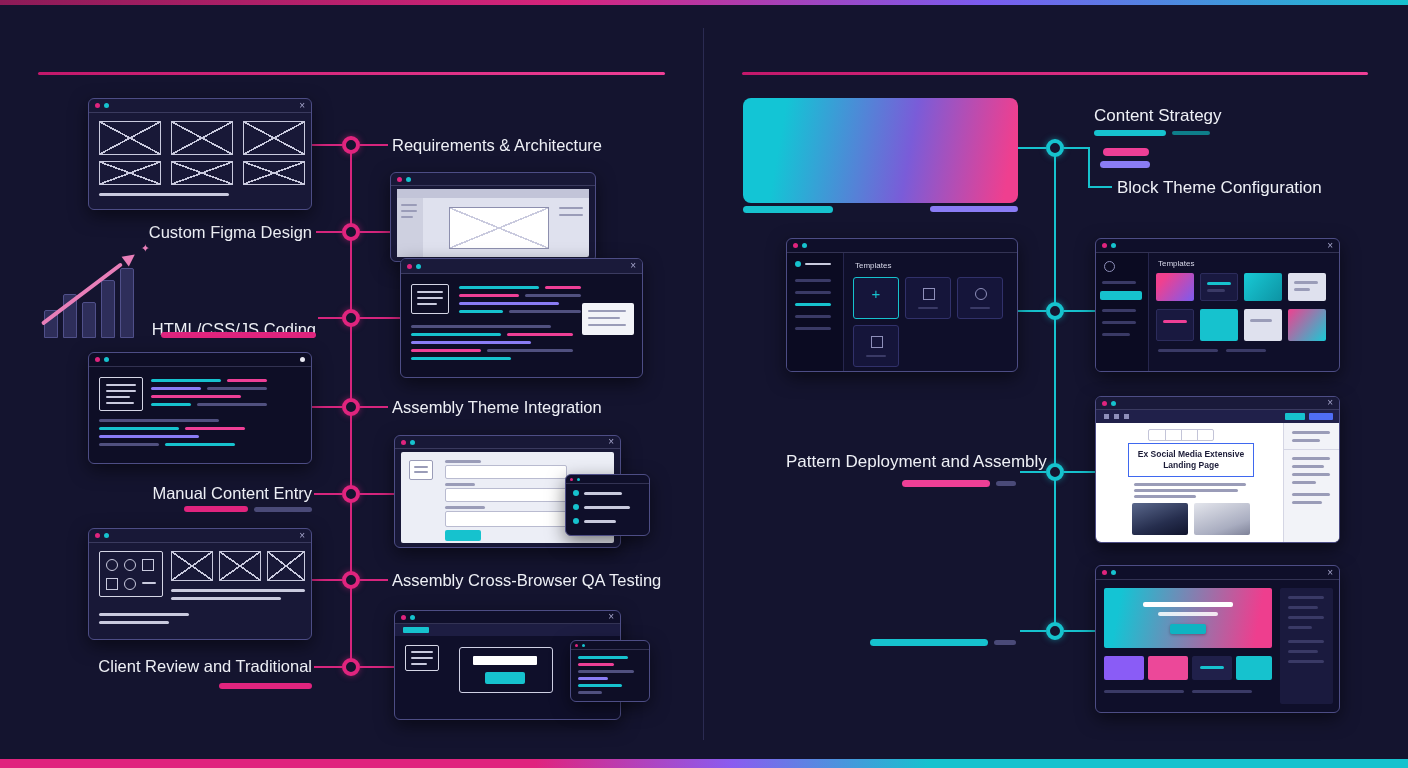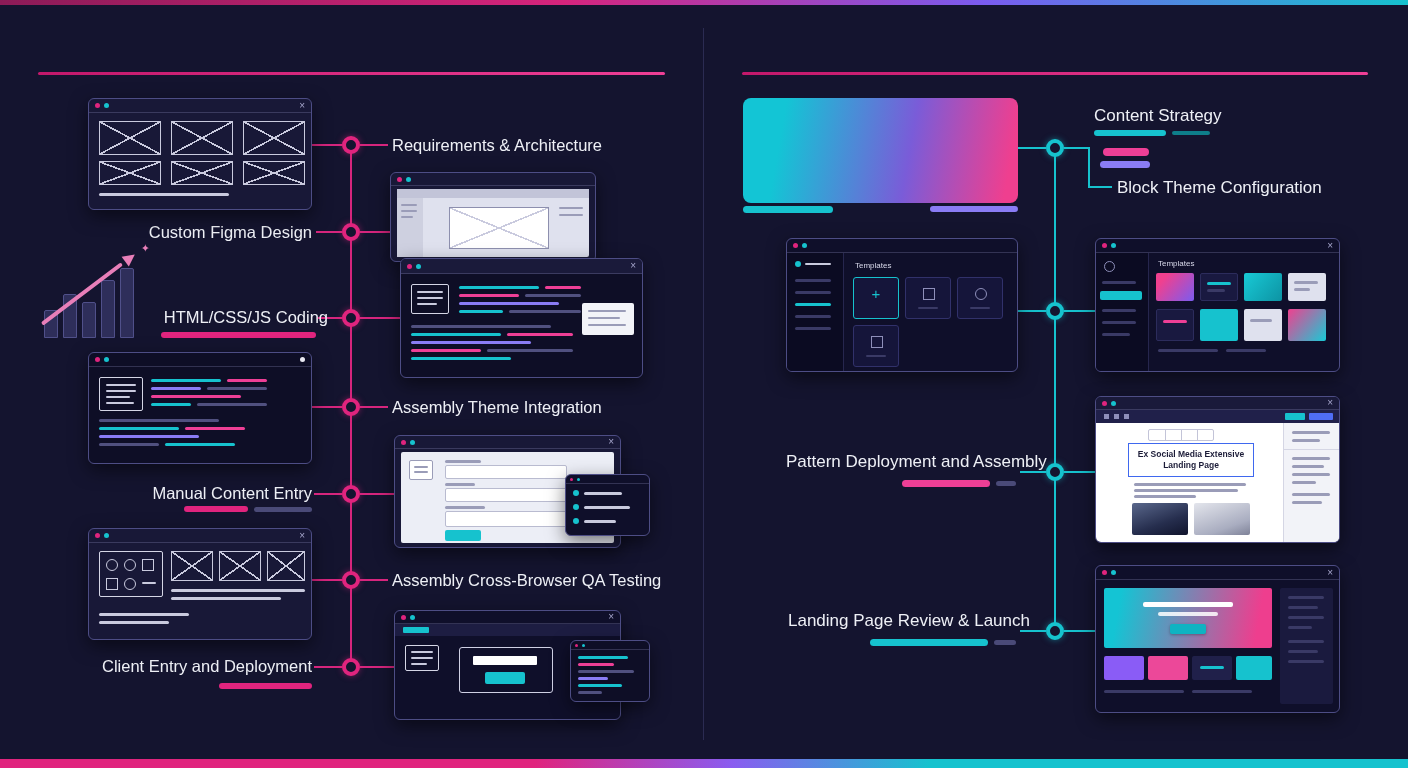--- a/index.html
+++ b/index.html
@@ -69,28 +69,28 @@
   <div class="hline pinkbg" style="left:360px;top:406px;width:28px;"></div>
   <div class="hline pinkbg" style="left:314px;top:493px;width:28px;"></div>
   <div class="hline pinkbg" style="left:360px;top:493px;width:34px;"></div>
   <div class="hline pinkbg" style="left:312px;top:579px;width:30px;"></div>
   <div class="hline pinkbg" style="left:360px;top:579px;width:28px;"></div>
   <div class="hline pinkbg" style="left:314px;top:666px;width:28px;"></div>
   <div class="hline pinkbg" style="left:360px;top:666px;width:34px;"></div>
 
   <div class="abs step" style="left:392px;top:136px;">Requirements &amp; Architecture</div>
   <div class="abs step ra" style="left:92px;top:223px;width:220px;">Custom Figma Design</div>
-  <div class="abs step ra" style="left:96px;top:308px;width:220px;margin-left:12px;">HTML/CSS/JS Coding</div>
+  <div class="abs step ra" style="left:96px;top:320px;width:220px;">HTML/CSS/JS Coding</div>
   <div class="pill" style="left:161px;top:332px;width:155px;height:6px;background:#e0247e;"></div>
   <div class="abs step" style="left:392px;top:398px;">Assembly Theme Integration</div>
   <div class="abs step ra" style="left:92px;top:484px;width:220px;">Manual Content Entry</div>
   <div class="pill" style="left:184px;top:506px;width:64px;height:6px;background:#e0247e;"></div>
   <div class="pill" style="left:254px;top:507px;width:58px;height:5px;background:#4a4a78;"></div>
   <div class="abs step" style="left:392px;top:571px;">Assembly Cross-Browser QA Testing</div>
-  <div class="abs step ra" style="left:92px;top:657px;width:220px;">Client Entry and Deployment</div>
+  <div class="abs step ra" style="left:92px;top:657px;width:220px;">Client Review and Traditional</div>
   <div class="pill" style="left:219px;top:683px;width:93px;height:6px;background:#e0247e;"></div>
 
   <div class="abs" style="left:40px;top:250px;width:104px;height:88px;">
     <div class="bar" style="left:4px;width:14px;height:28px;"></div>
     <div class="bar" style="left:23px;width:14px;height:44px;"></div>
     <div class="bar" style="left:42px;width:14px;height:36px;"></div>
     <div class="bar" style="left:61px;width:14px;height:58px;"></div>
     <div class="bar" style="left:80px;width:14px;height:70px;"></div>
     <div class="abs" style="left:2px;top:72px;width:100px;height:4px;background:#e87fb9;border-radius:2px;transform:rotate(-37deg);transform-origin:left center;"></div>
     <div class="abs" style="left:84px;top:2px;width:0;height:0;border-top:6px solid transparent;border-bottom:6px solid transparent;border-left:12px solid #e87fb9;transform:rotate(-37deg);"></div>
@@ -416,21 +416,20 @@
         <span style="font-size:8.5px;font-weight:700;color:#1c1c38;line-height:1.25;">Ex Social Media Extensive Landing Page</span>
       </div>
       <div class="ln gy" style="left:38px;top:60px;width:112px;height:2.5px;"></div>
       <div class="ln gy" style="left:38px;top:66px;width:104px;height:2.5px;"></div>
       <div class="ln gy" style="left:38px;top:72px;width:62px;height:2.5px;"></div>
       <div class="abs" style="left:36px;top:80px;width:56px;height:32px;border-radius:2px;background:linear-gradient(160deg,#5a688c 0%,#262e4e 60%,#10142c 100%);"></div>
       <div class="abs" style="left:98px;top:80px;width:56px;height:32px;border-radius:2px;background:linear-gradient(160deg,#e3e5ec 0%,#a9adc0 70%,#7e8298 100%);"></div>
     </div>
   </div>
 
-  <div class="abs step ra" style="left:788px;top:611px;width:228px;font-size:17px;">Landing Page Review &amp; Launch</div>
   <div class="pill tealbg" style="left:870px;top:639px;width:118px;height:7px;"></div>
   <div class="pill" style="left:994px;top:640px;width:22px;height:5px;background:#4a4a78;"></div>
 
   <div class="win darker" style="left:1095px;top:565px;width:245px;height:148px;">
     <div class="tb">
       <span class="dot p"></span>
       <span class="dot t"></span>
       <span class="x">×</span>
     </div>
     <div class="abs" style="left:8px;top:22px;width:168px;height:60px;border-radius:2px;background:linear-gradient(100deg,#14c4d4 10%,#ee3e8e 90%);">

